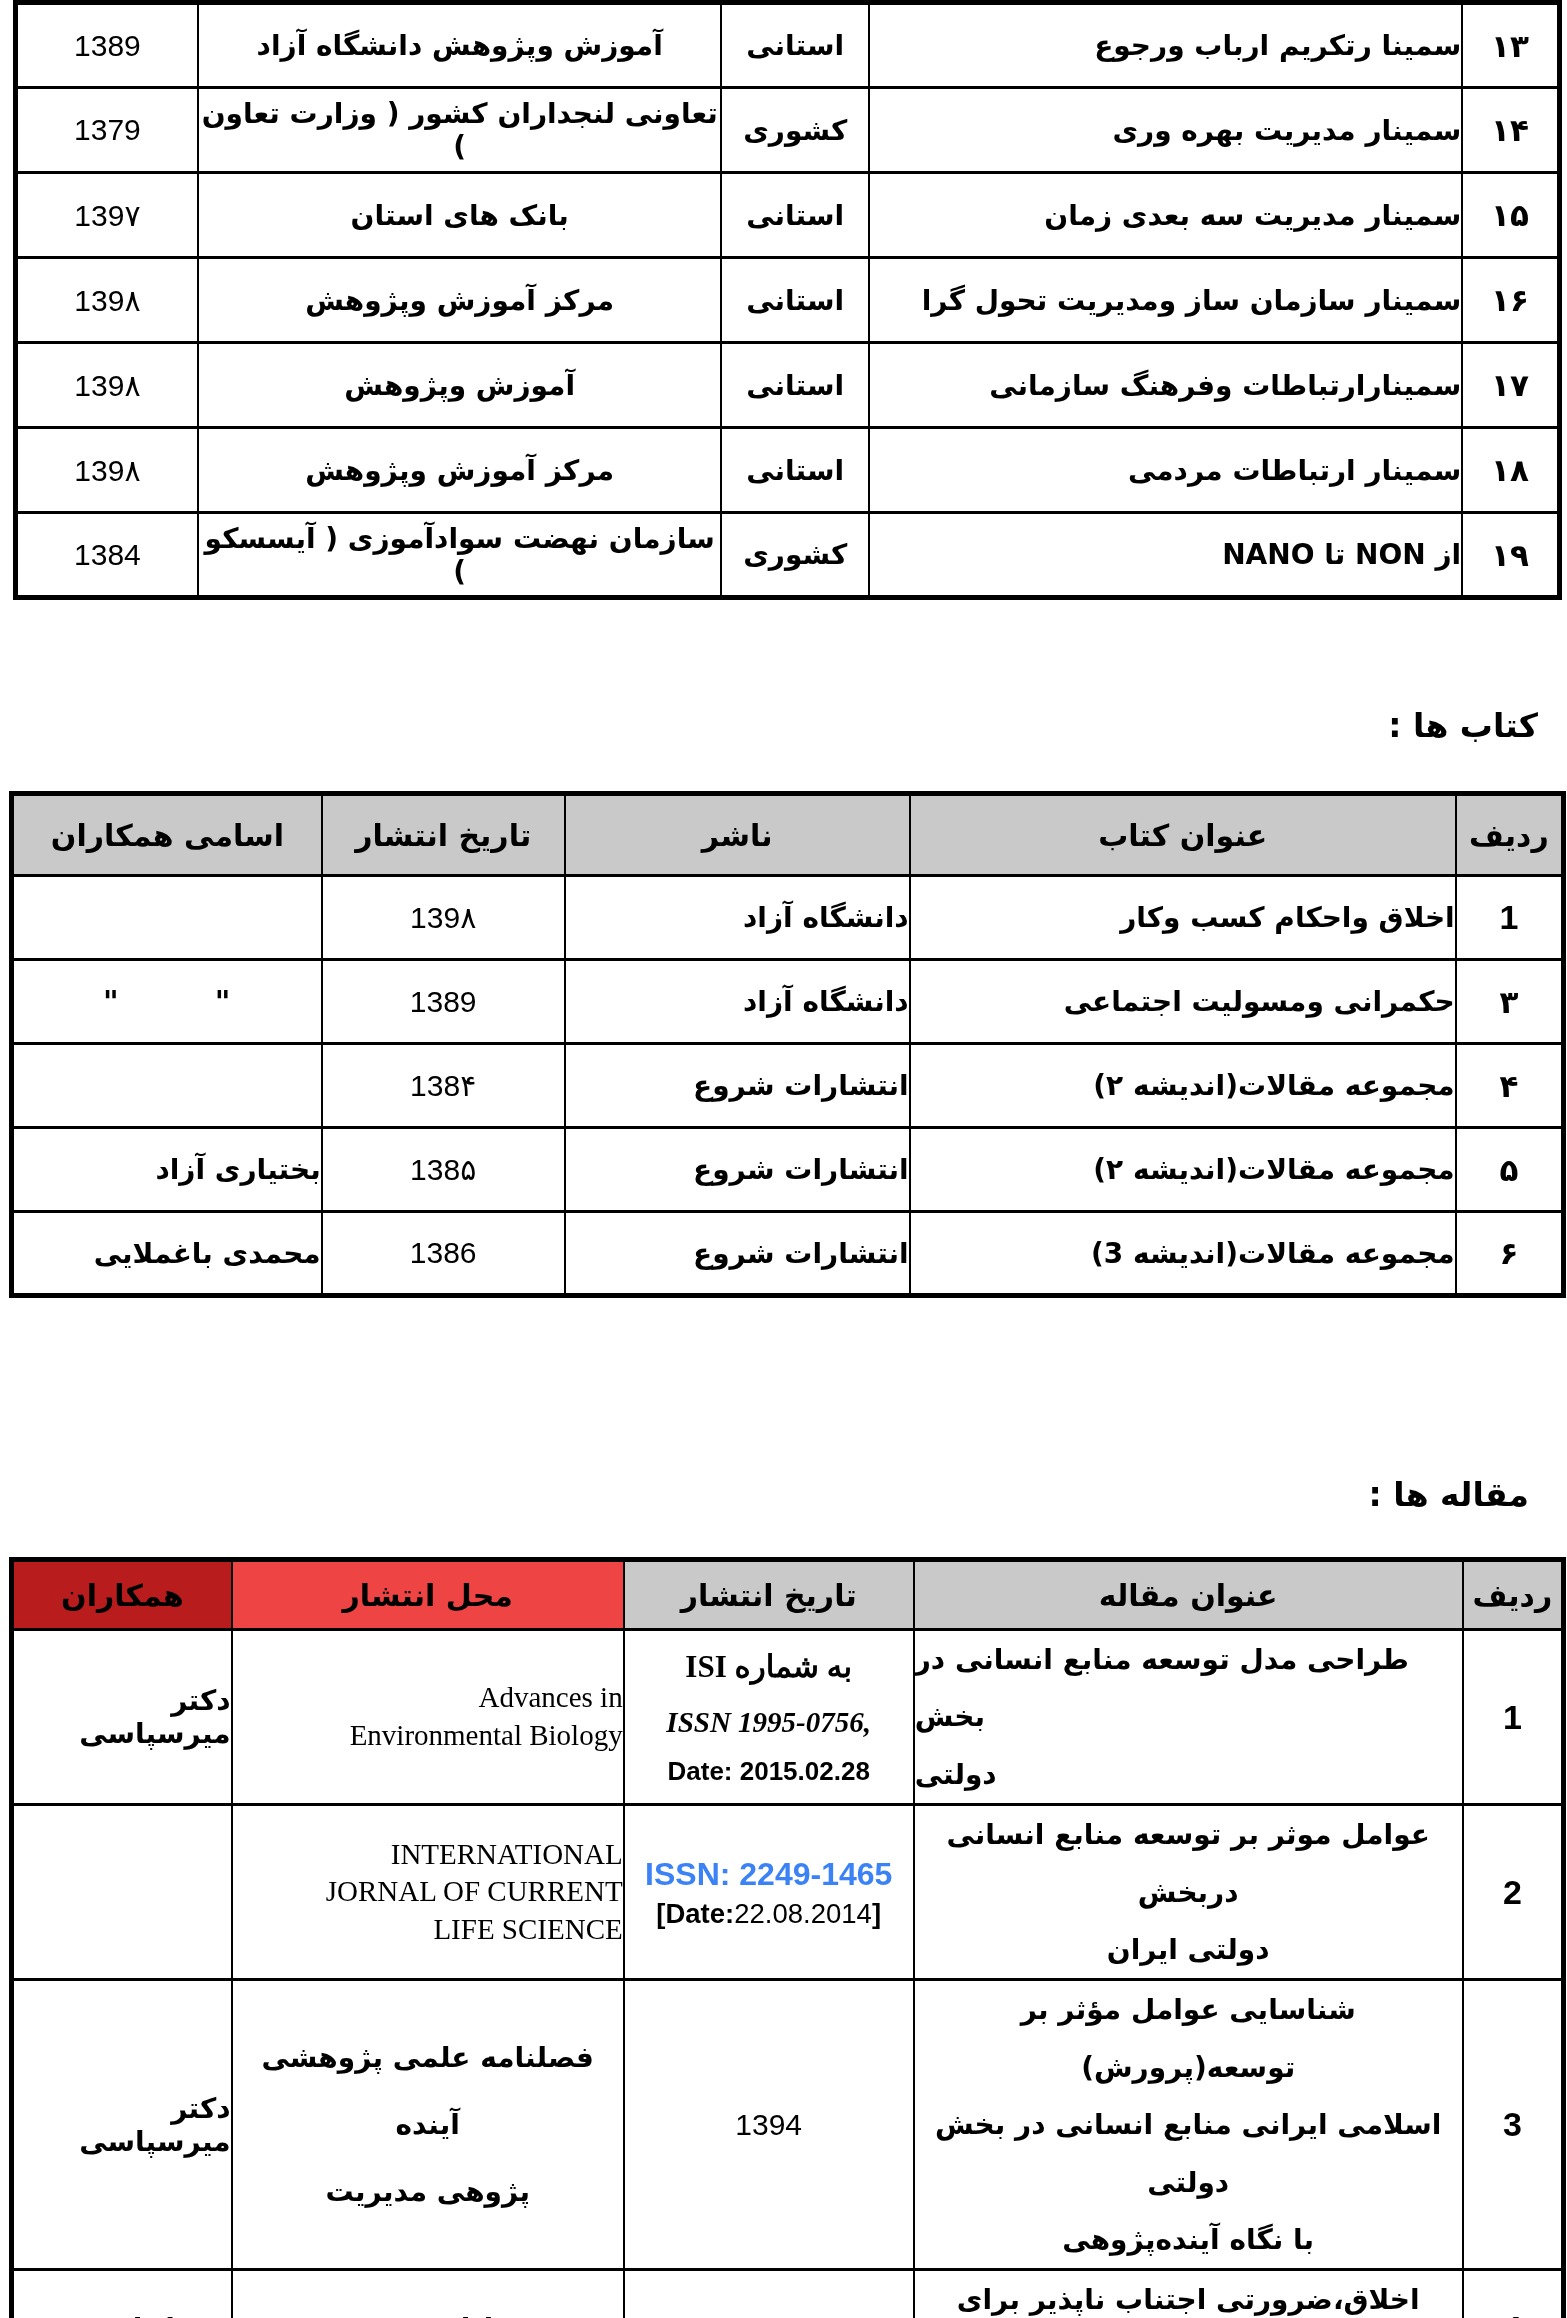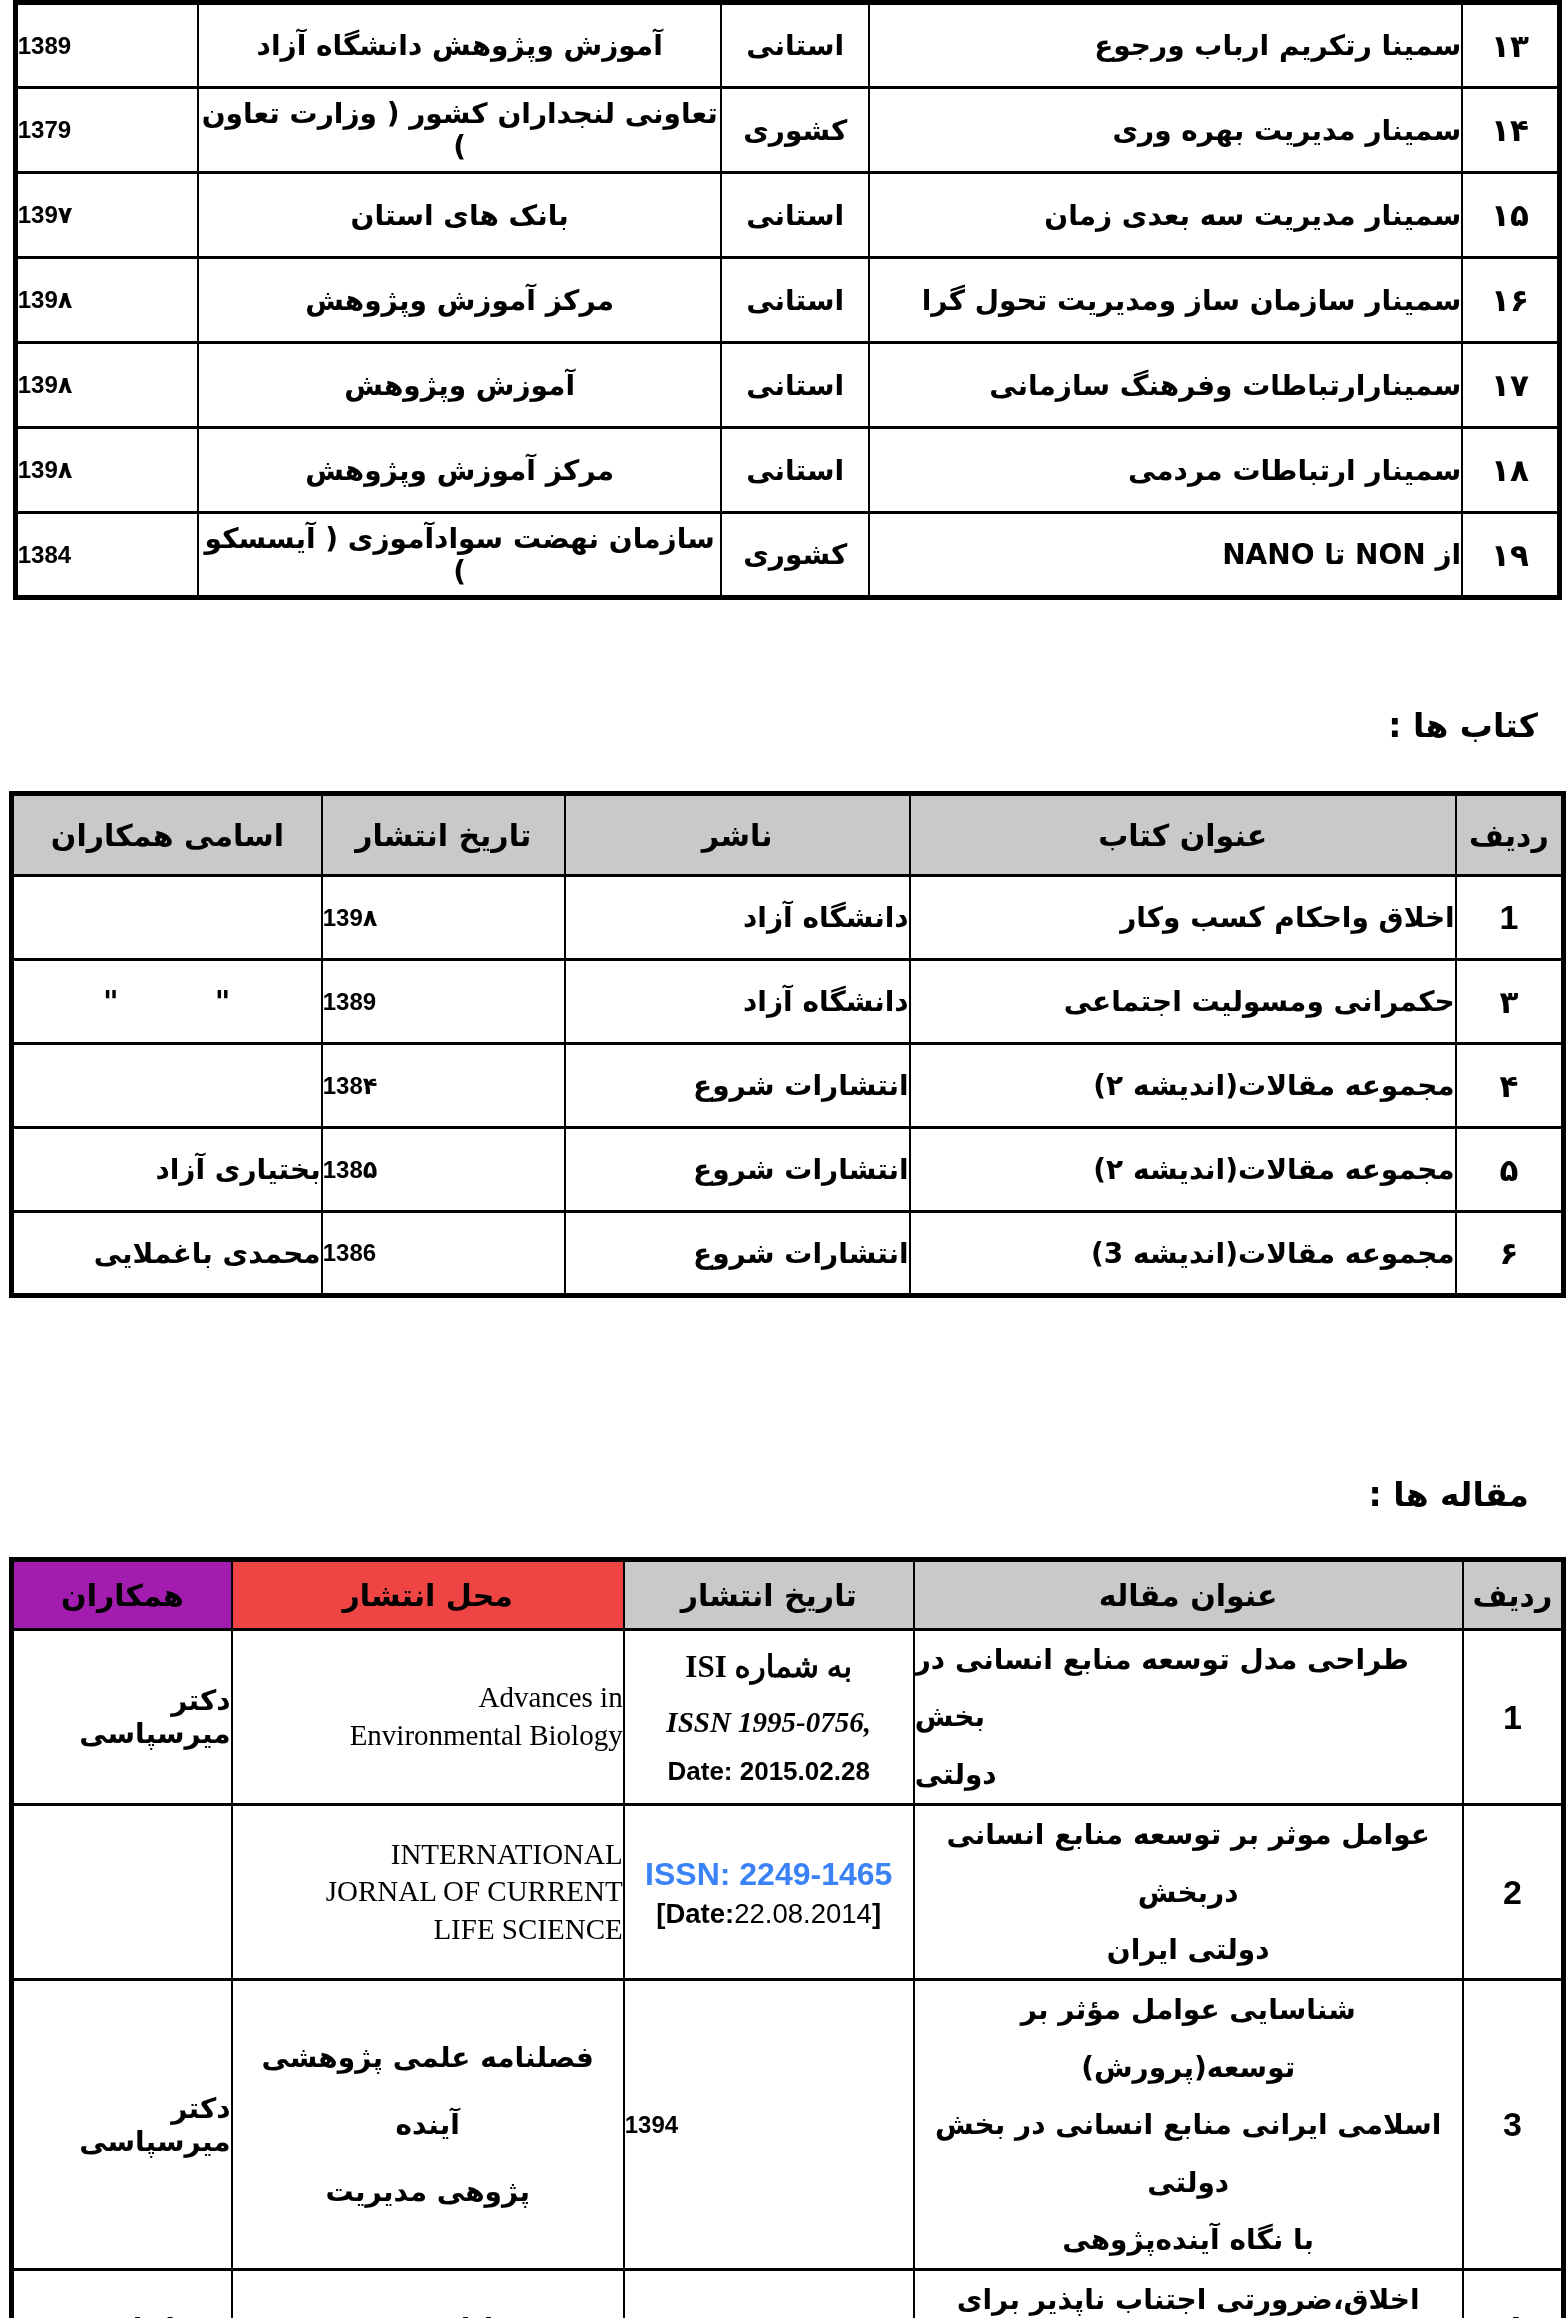--- a/index.html
+++ b/index.html
@@ -23,21 +23,21 @@
     border-top-width:3.5px;border-bottom-width:3.5px;
     vertical-align:middle;
     overflow:hidden;
     padding:0;
   }
   
   .fa{direction:rtl;font-size:28px;}
   .center{text-align:center;}
   .right{text-align:right;padding-right:24px;}
   .right-sm{text-align:right;padding-right:12.7px;}
-  .year{direction:ltr;font-family:"Liberation Sans","DejaVu Sans",sans-serif;font-size:24px;font-weight:bold;}
+  .year{direction:ltr;text-align:center;font-family:"Liberation Sans","DejaVu Sans",sans-serif;font-size:30px;font-weight:normal;}
   .rownum-fa{direction:rtl;text-align:center;font-size:31px;}
   .rownum-lat{direction:ltr;text-align:center;font-family:"Liberation Sans","DejaVu Sans",sans-serif;font-size:34px;font-weight:bold;}
   .hdr{background:#c9c9c9;text-align:center;font-size:30px;direction:rtl;}
   .section-heading{
     position:absolute;
     direction:rtl;
     font-size:33px;font-weight:bold;
     line-height:1.2;
   }
   
@@ -194,21 +194,21 @@
   <table class="tbl" id="articles">
     <colgroup>
       <col style="width:220px">
         <col style="width:392px">
         <col style="width:290px">
         <col style="width:549px">
         <col style="width:101px">
     </colgroup>
     <tbody>
       <tr class="hrow">
-        <td class="hdr" style="background: #a21caf;">همکاران</td>
+        <td class="hdr" style="background: #b91c1c;">همکاران</td>
         <td class="hdr" style="background: #ef4444;">محل انتشار</td>
         <td class="hdr" style="background: rgb(201, 201, 201);">تاریخ انتشار</td>
         <td class="hdr" style="background: rgb(201, 201, 201);">عنوان مقاله</td>
         <td class="hdr" style="background: rgb(201, 201, 201);">ردیف</td>
       </tr>
 
       <tr class="r1">
         <td class="fa right-sm">دکتر میرسپاسی</td>
         <td class="en-serif">Advances in
 Environmental Biology</td>

